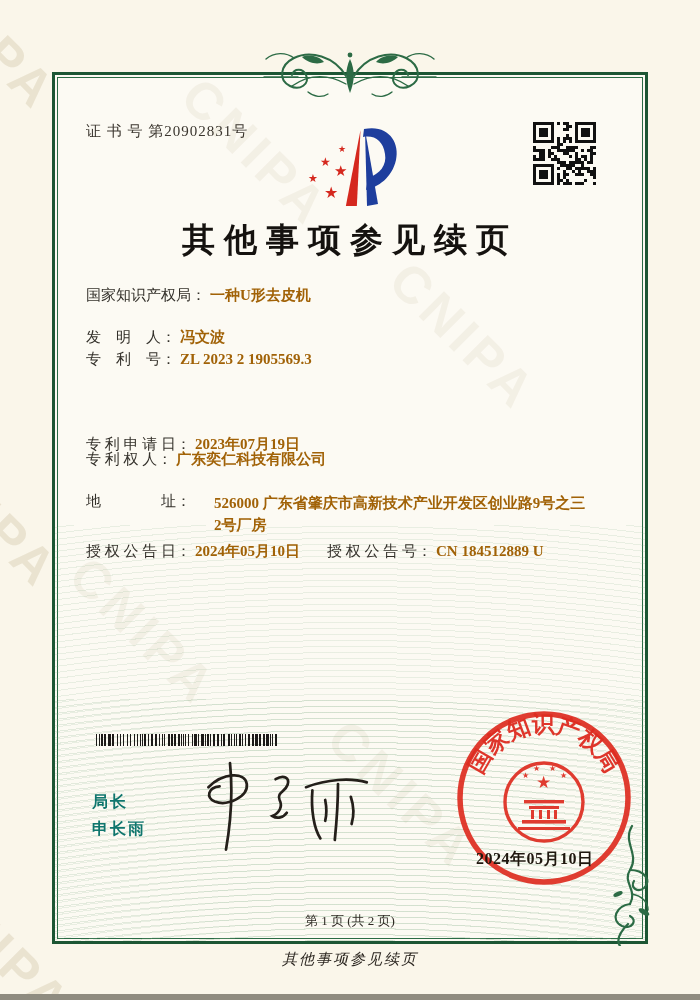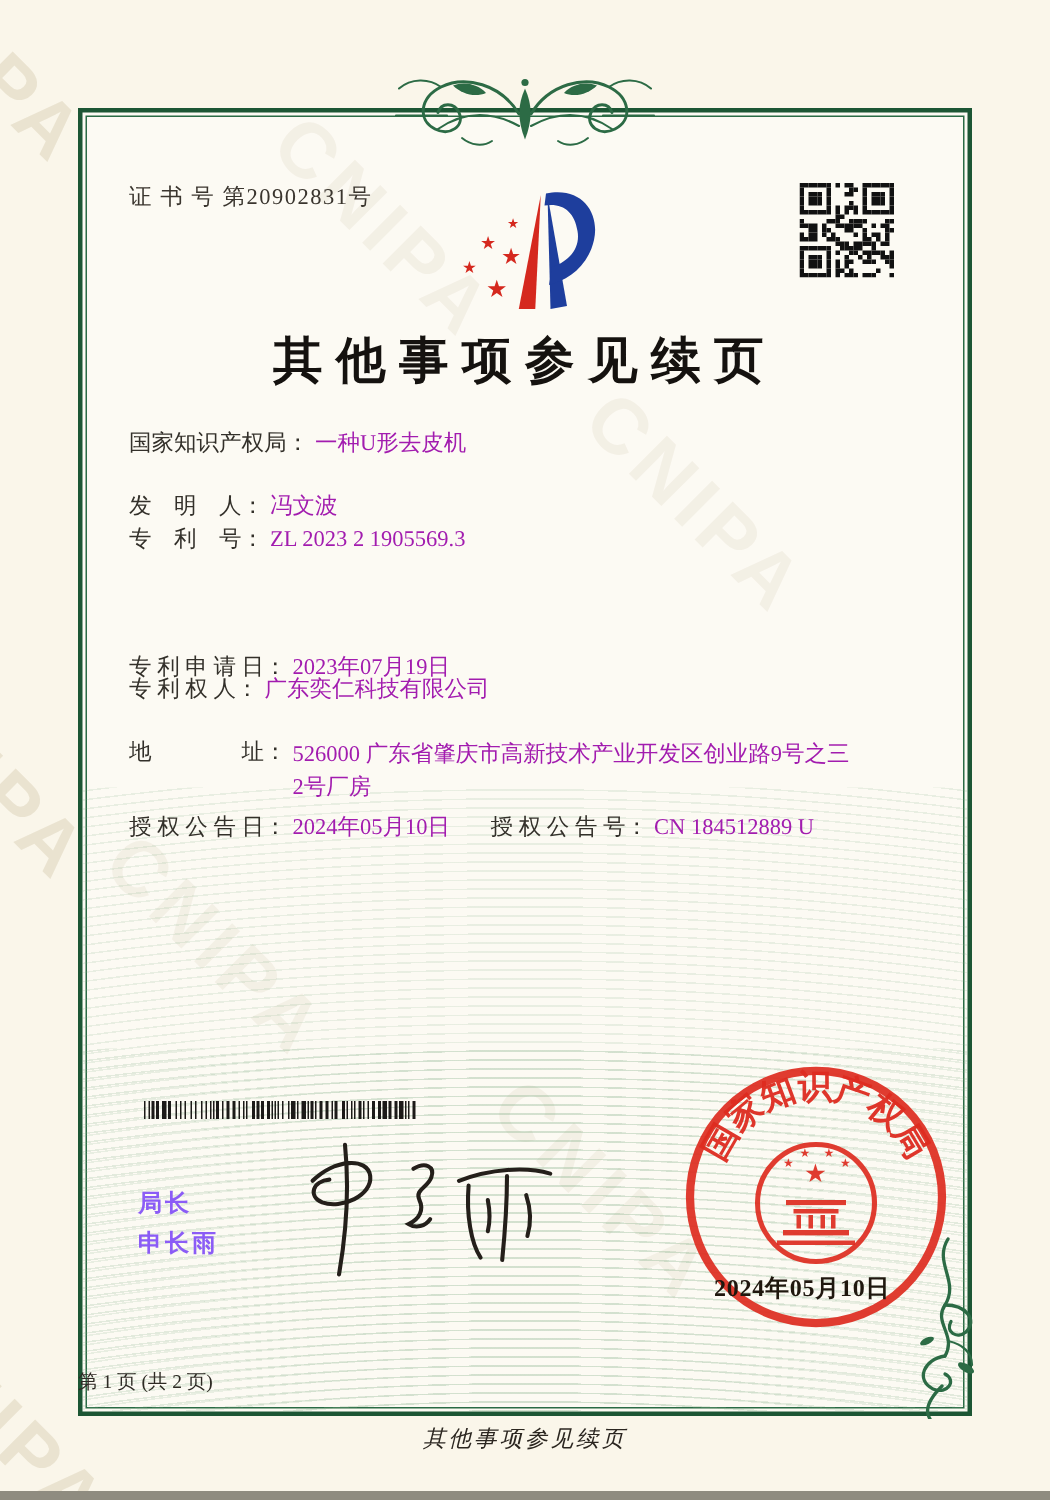--- a/index.html
+++ b/index.html
@@ -35,45 +35,45 @@
   .certno{position:absolute;left:34px;top:50px;font-size:15px;letter-spacing:1px;color:#3a352e;}
   .logo{position:absolute;left:240px;top:44px;}
   .qr{position:absolute;left:481px;top:50px;width:63px;height:63px;}
   .cert-title{
     position:absolute;left:0;top:146px;width:100%;text-align:center;
     font-size:33px;font-weight:bold;letter-spacing:9px;color:#15120f;
   }
   .fields{position:absolute;left:34px;top:214px;width:540px;font-size:15px;}
   .row{position:absolute;left:0;white-space:nowrap;}
   .row .lbl{color:#33302a;}
-  .row .val{font-weight:normal;color:#a21caf;padding-left:4px;}
-  .row .val.wrap{display:inline-block;white-space:normal;width:372px;vertical-align:top;line-height:22px;}
+  .row .val{font-weight:bold;color:#a16207;padding-left:4px;}
+  .row .val.wrap{display:inline-block;white-space:normal;width:372px;vertical-align:top;line-height:22px;margin-left:19px;}
   .pair2{position:absolute;left:241px;top:0;}
   .paras{
     position:absolute;left:34px;top:504px;width:528px;
     font-style:italic;font-size:15px;line-height:27px;color:#2b2620;
     text-align:justify;
   }
   .paras p{margin:0 0 8px 0;text-indent:2em;}
   .barcode{position:absolute;left:44px;top:662px;width:182px;height:12px;font-size:0;line-height:0;}
   .barcode i{display:inline-block;height:12px;background:#1c1a18;}
   .officer-title,.officer-name{
     position:absolute;left:40px;
     font-family:"Liberation Sans","DejaVu Sans",sans-serif;
-    font-weight:bold;font-size:16px;color:#8b5cf6;letter-spacing:2px;
+    font-weight:bold;font-size:16px;color:#0f766e;letter-spacing:2px;
   }
   .officer-title{top:720px;}
   .officer-name{top:747px;}
   .sig{position:absolute;left:132px;top:688px;}
   .seal{position:absolute;left:402px;top:636px;width:180px;height:180px;}
   .seal-date{
     position:absolute;left:424px;top:777px;width:150px;
     font-weight:bold;font-size:16px;color:#1f170e;letter-spacing:0.5px;
   }
-  .pageno{position:absolute;left:0;top:840px;width:100%;text-align:left;font-size:13px;color:#2e2a24;}
+  .pageno{position:absolute;left:0;top:840px;width:100%;text-align:center;font-size:13px;color:#2e2a24;}
   .cont-note{
     position:absolute;left:0;top:950px;width:700px;text-align:center;z-index:3;
     font-style:italic;font-size:15px;letter-spacing:2px;color:#2b2620;
   }
   .scan-edge{position:absolute;left:0;bottom:0;width:700px;height:6px;background:#8f8c80;z-index:5;}
 </style>
 </head>
 <body>
 
 <div class="wm" style="left:-60px;top:-50px;">CNIPA</div>

